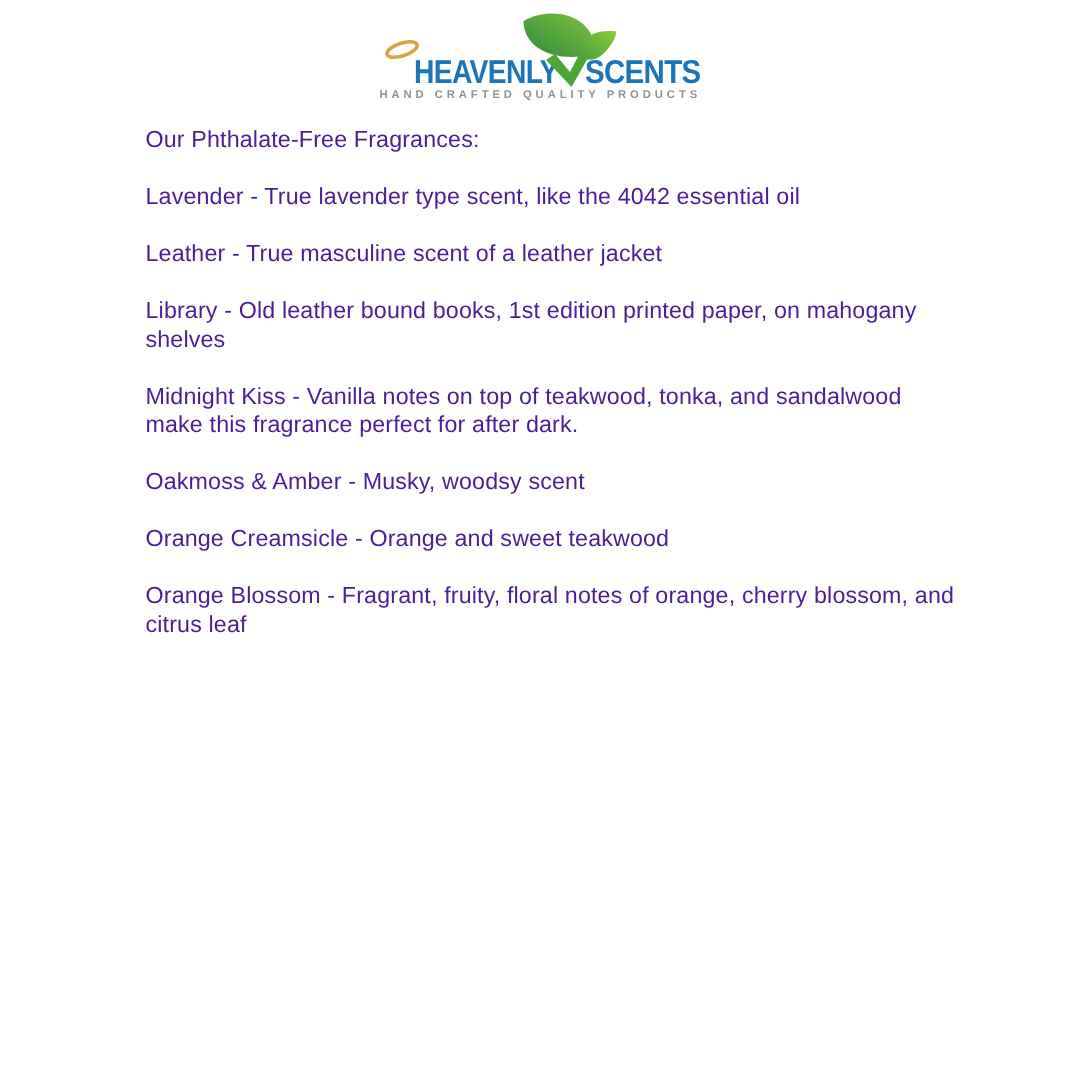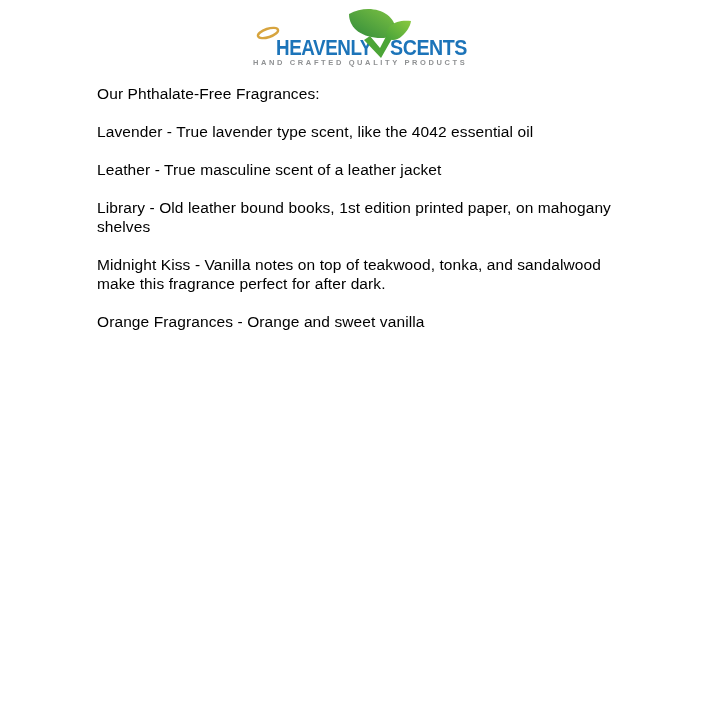--- a/index.html
+++ b/index.html
@@ -27,21 +27,21 @@
     font-size: 7.5px;
   }
   .content {
     margin: 16px 0 0 97px;
     width: 543px;
   }
   .content p {
     margin: 0 0 19px 0;
     font-size: 15.5px;
     line-height: 19px;
-    color: #000000;
+    color: #4c1d95;
     letter-spacing: 0.1px;
   }
 </style>
 </head>
 <body>
 
 <div class="page">
 
   <div class="logo-wrap">
     <svg width="230" height="66" viewBox="0 0 230 66" xmlns="http://www.w3.org/2000/svg">
@@ -71,16 +71,18 @@
       <text x="115" y="63" class="tagline-text" text-anchor="middle" textLength="214" lengthAdjust="spacing" letter-spacing="2.2" fill="#8f9193">HAND CRAFTED QUALITY PRODUCTS</text>
     </svg>
   </div>
 
   <div class="content">
     <p>Our Phthalate-Free Fragrances:</p>
     <p>Lavender - True lavender type scent, like the 4042 essential oil</p>
     <p>Leather - True masculine scent of a leather jacket</p>
     <p>Library - Old leather bound books, 1st edition printed paper, on mahogany shelves</p>
     <p>Midnight Kiss - Vanilla notes on top of teakwood, tonka, and sandalwood make this fragrance perfect for after dark.</p>
-    <p>Orange Fragrances - Orange and sweet vanilla</p>
+    <p>Oakmoss &amp; Amber - Musky, woodsy scent</p>
+    <p>Orange Creamsicle - Orange and sweet teakwood</p>
+    <p>Orange Blossom - Fragrant, fruity, floral notes of orange, cherry blossom, and citrus leaf</p>
   </div>
 
 </div>
 
 </body></html>

